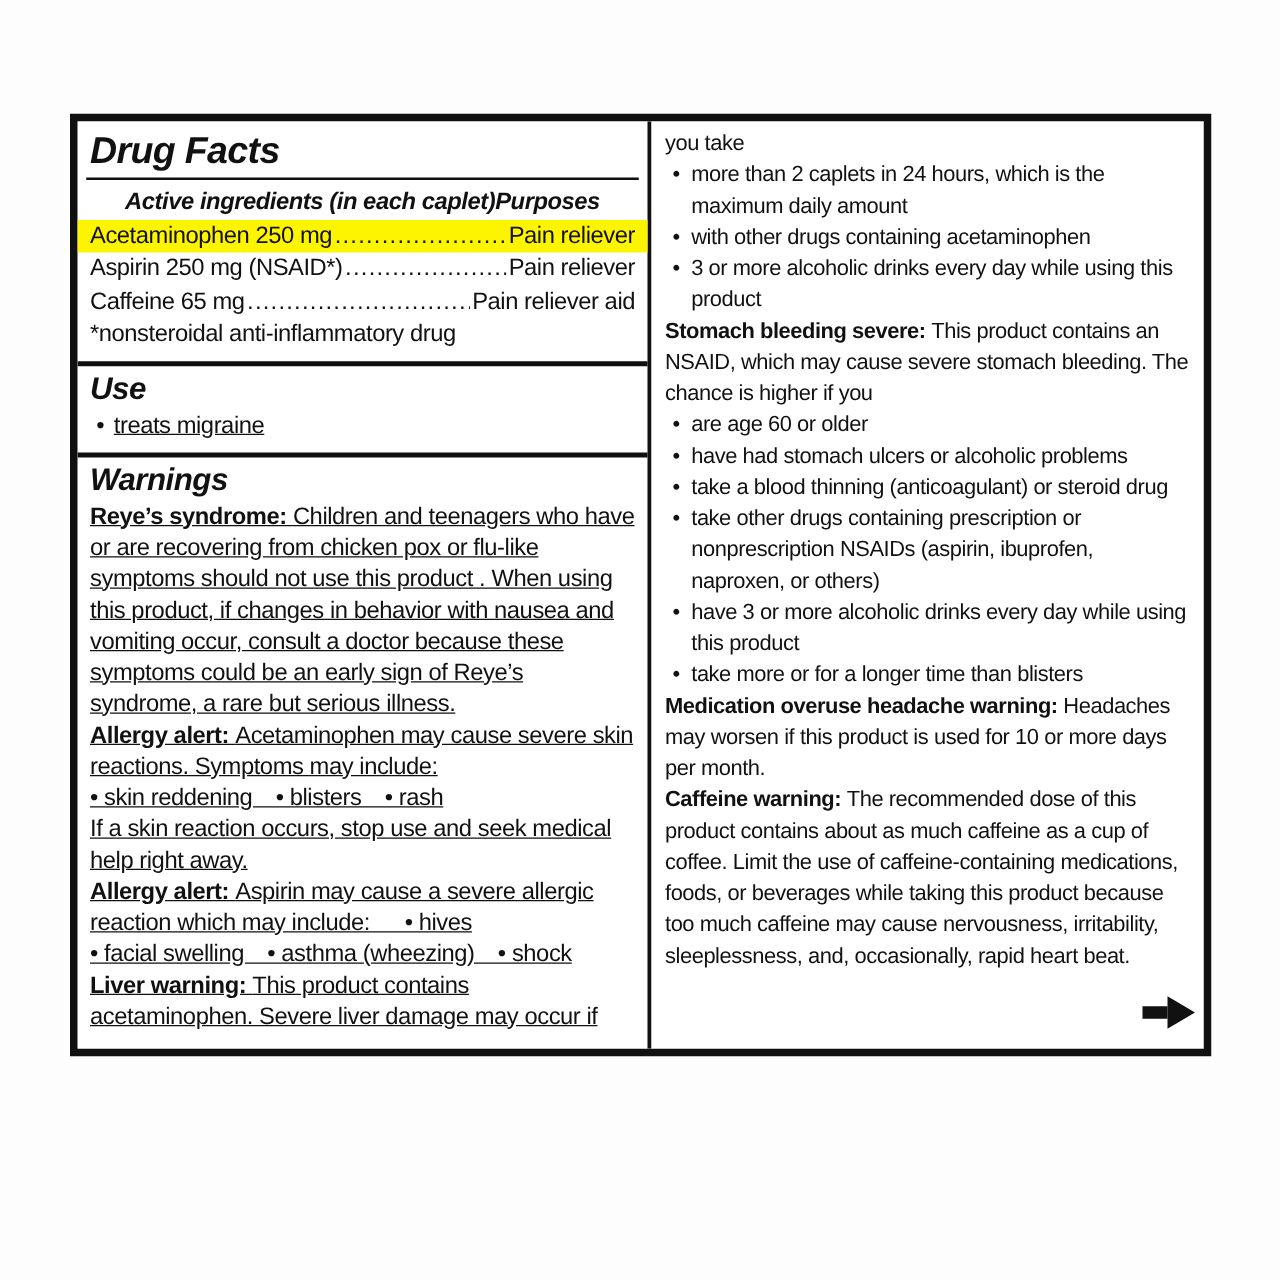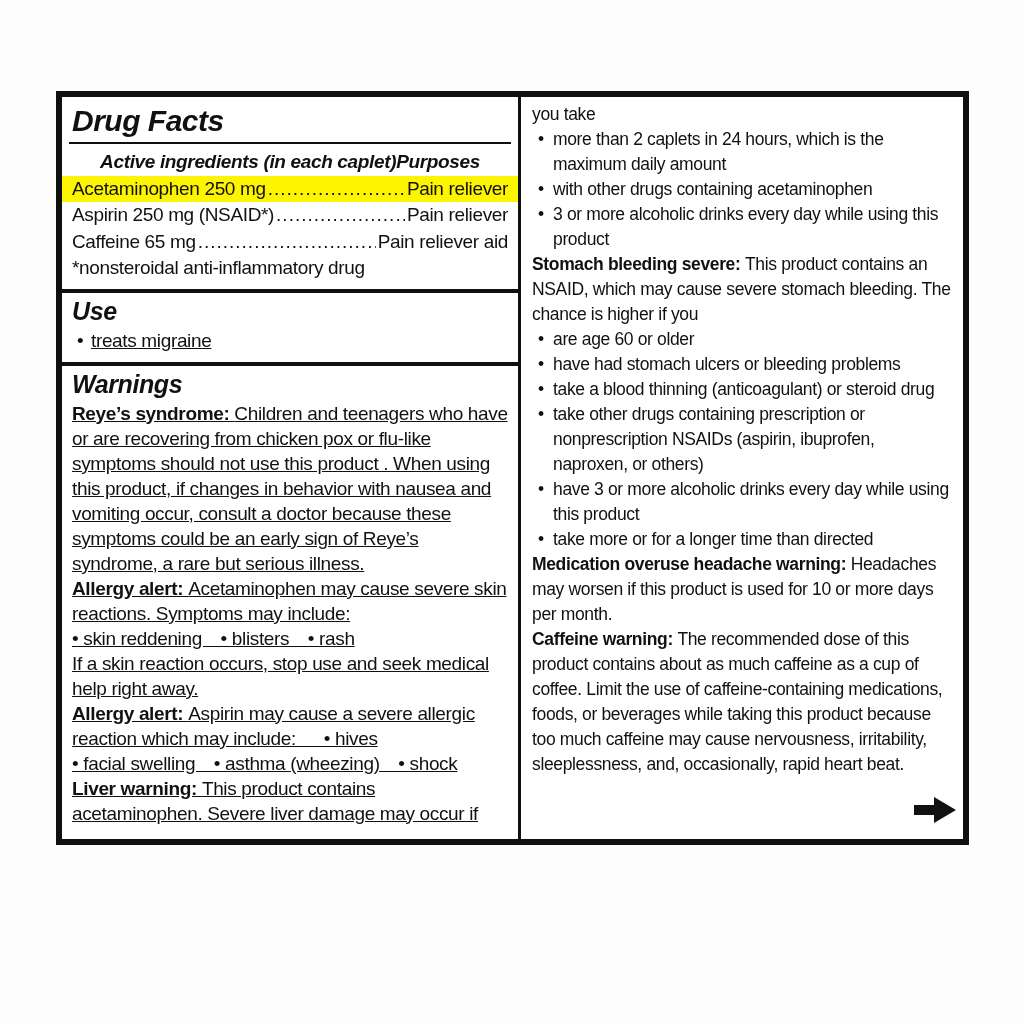--- a/index.html
+++ b/index.html
@@ -110,25 +110,25 @@
     </div>
 
     <div class="col-right">
       <div>you take</div>
       <div class="bullet"><span>more than 2 caplets in 24 hours, which is the maximum daily amount</span></div>
       <div class="bullet"><span>with other drugs containing acetaminophen</span></div>
       <div class="bullet"><span>3 or more alcoholic drinks every day while using this product</span></div>
 
       <div><span class="lead">Stomach bleeding severe: </span><span>This product contains an NSAID, which may cause severe stomach bleeding. The chance is higher if you</span></div>
       <div class="bullet"><span>are age 60 or older</span></div>
-      <div class="bullet"><span>have had stomach ulcers or bleeding problems</span></div>
+      <div class="bullet"><span>have had stomach ulcers or alcoholic problems</span></div>
       <div class="bullet"><span>take a blood thinning (anticoagulant) or steroid drug</span></div>
       <div class="bullet"><span>take other drugs containing prescription or nonprescription NSAIDs (aspirin, ibuprofen, naproxen, or others)</span></div>
       <div class="bullet"><span>have 3 or more alcoholic drinks every day while using this product</span></div>
-      <div class="bullet"><span>take more or for a longer time than directed</span></div>
+      <div class="bullet"><span>take more or for a longer time than blisters</span></div>
 
       <div><span class="lead">Medication overuse headache warning: </span><span>Headaches may worsen if this product is used for 10 or more days per month.</span></div>
 
       <div><span class="lead">Caffeine warning: </span><span>The recommended dose of this product contains about as much caffeine as a cup of coffee. Limit the use of caffeine-containing medications, foods, or beverages while taking this product because too much caffeine may cause nervousness, irritability, sleeplessness, and, occasionally, rapid heart beat.</span></div>
 
       <div class="arrow-wrap">
         <svg width="44" height="30" viewBox="0 0 44 30" xmlns="http://www.w3.org/2000/svg">
           <rect x="1" y="10" width="20" height="10" fill="#111"></rect>
           <polygon points="21,2 21,28 43,15" fill="#111"></polygon>
         </svg>

